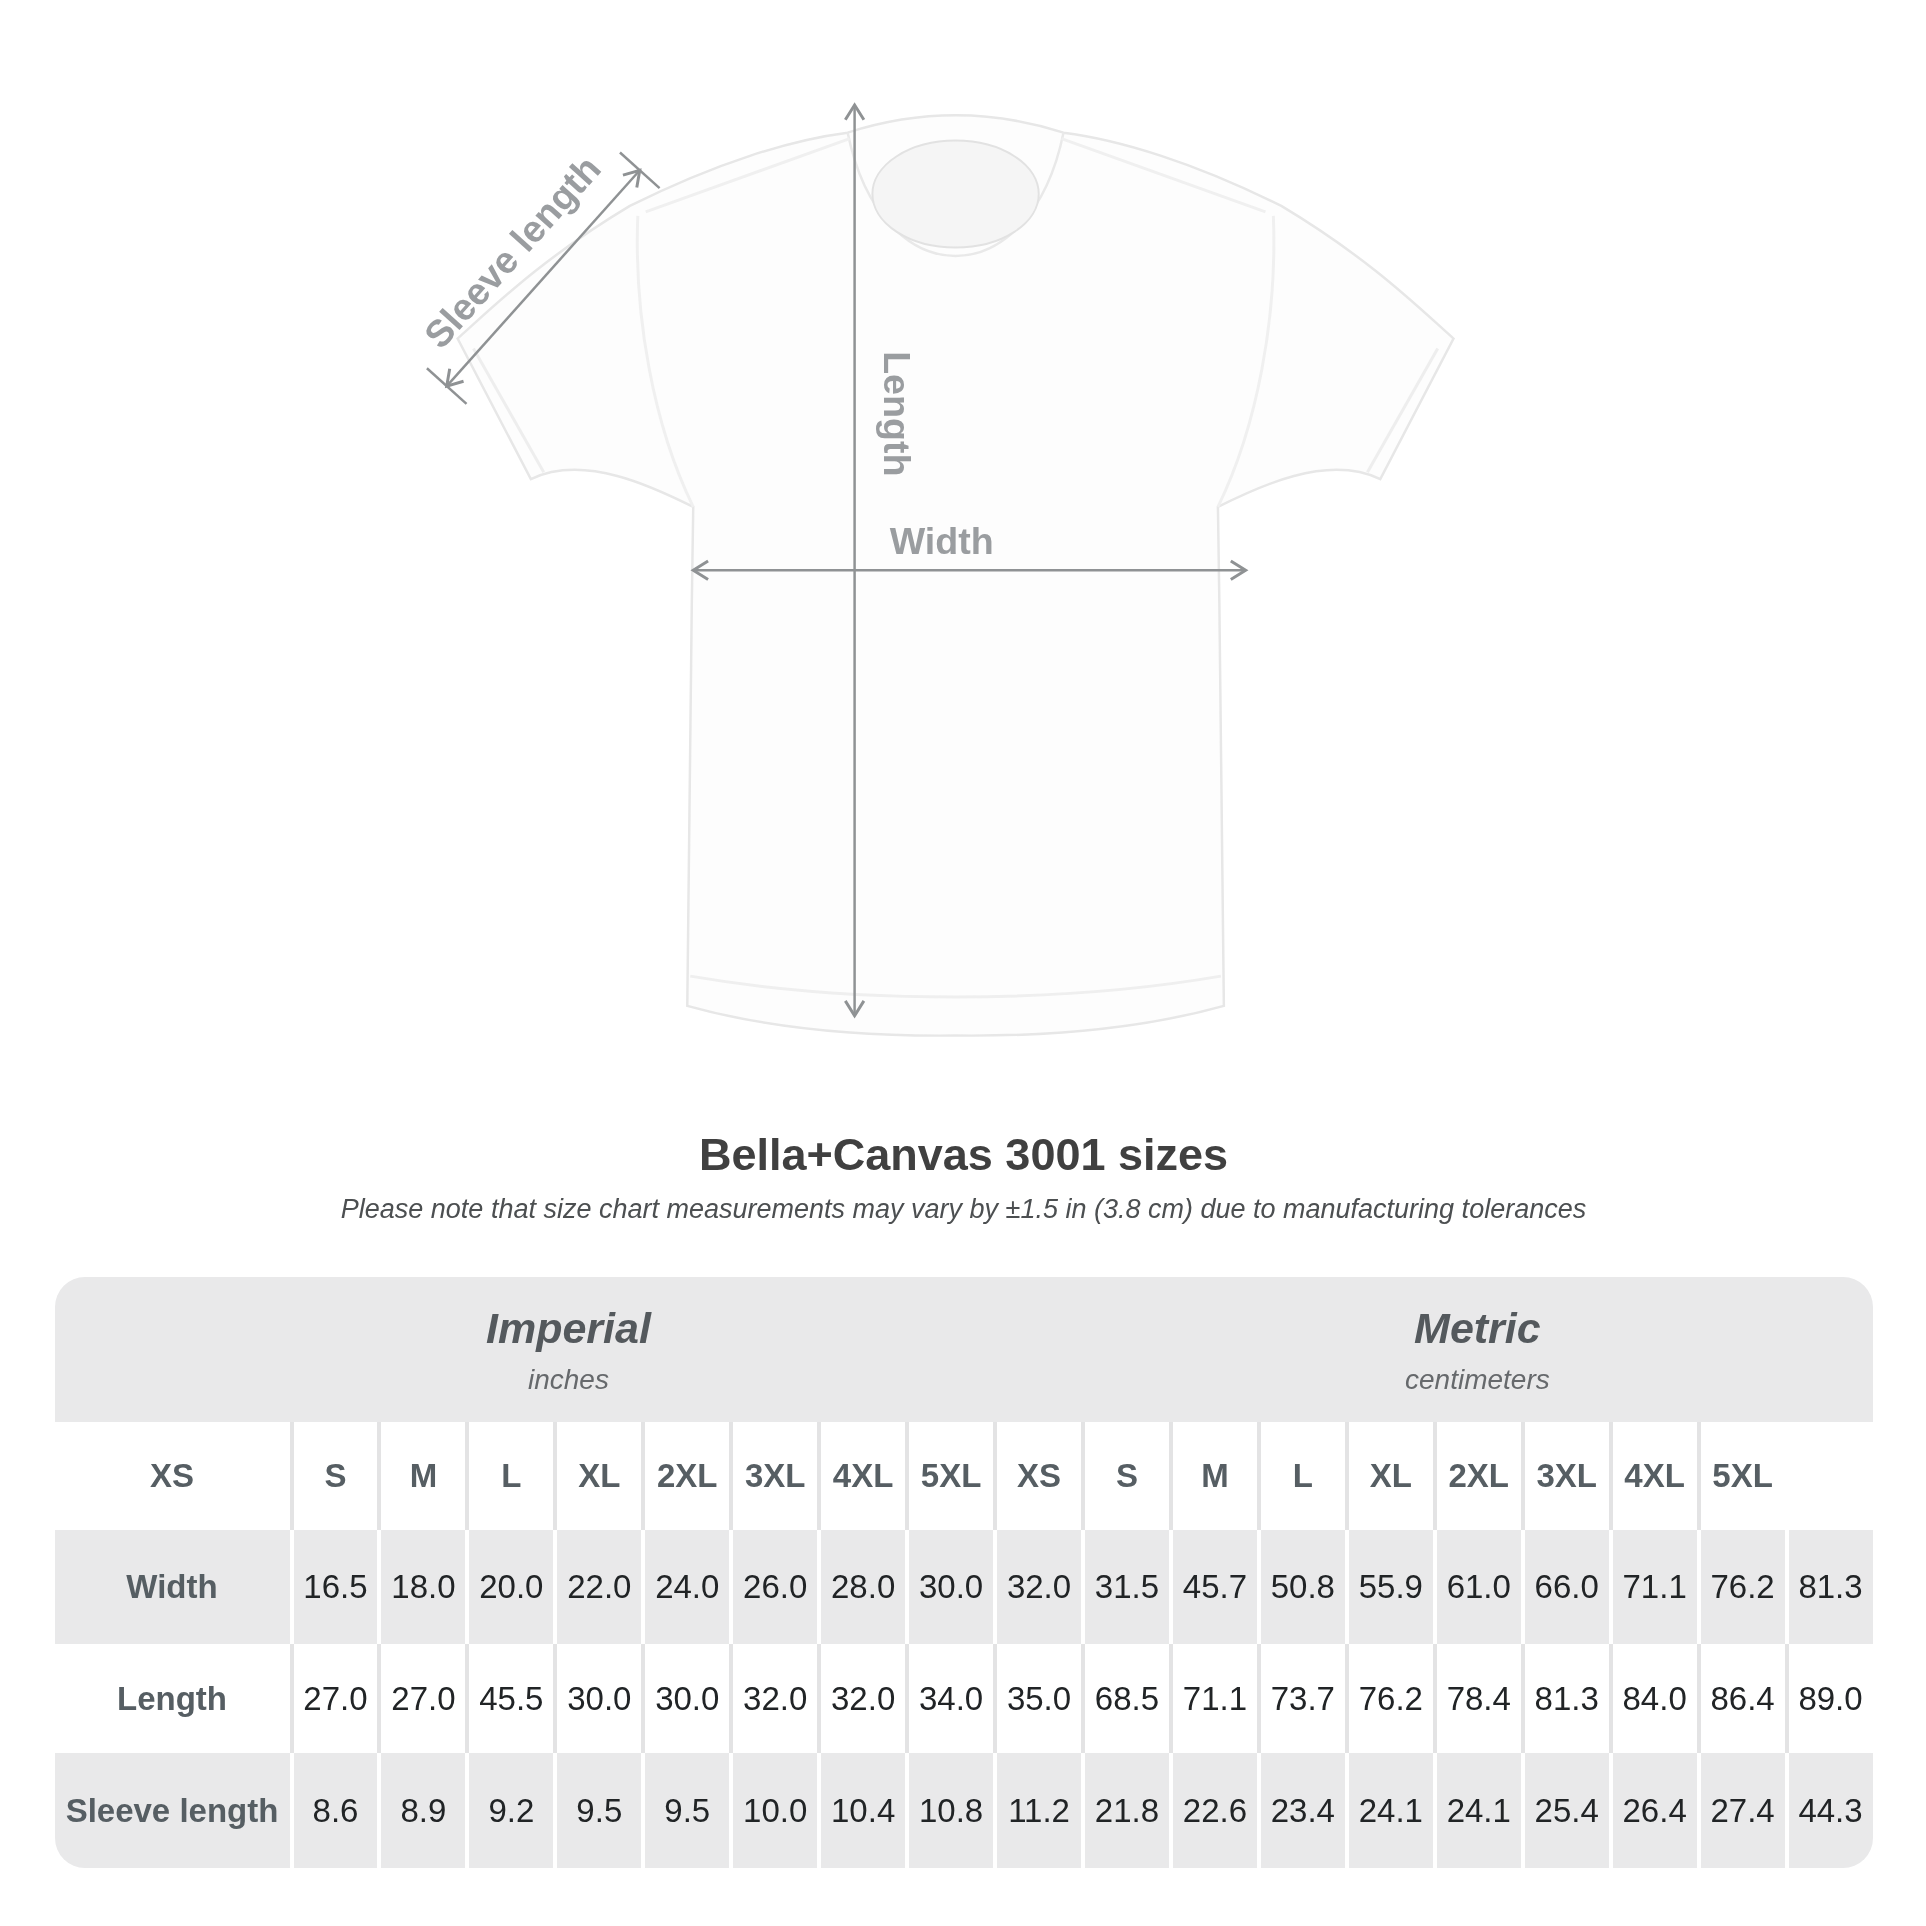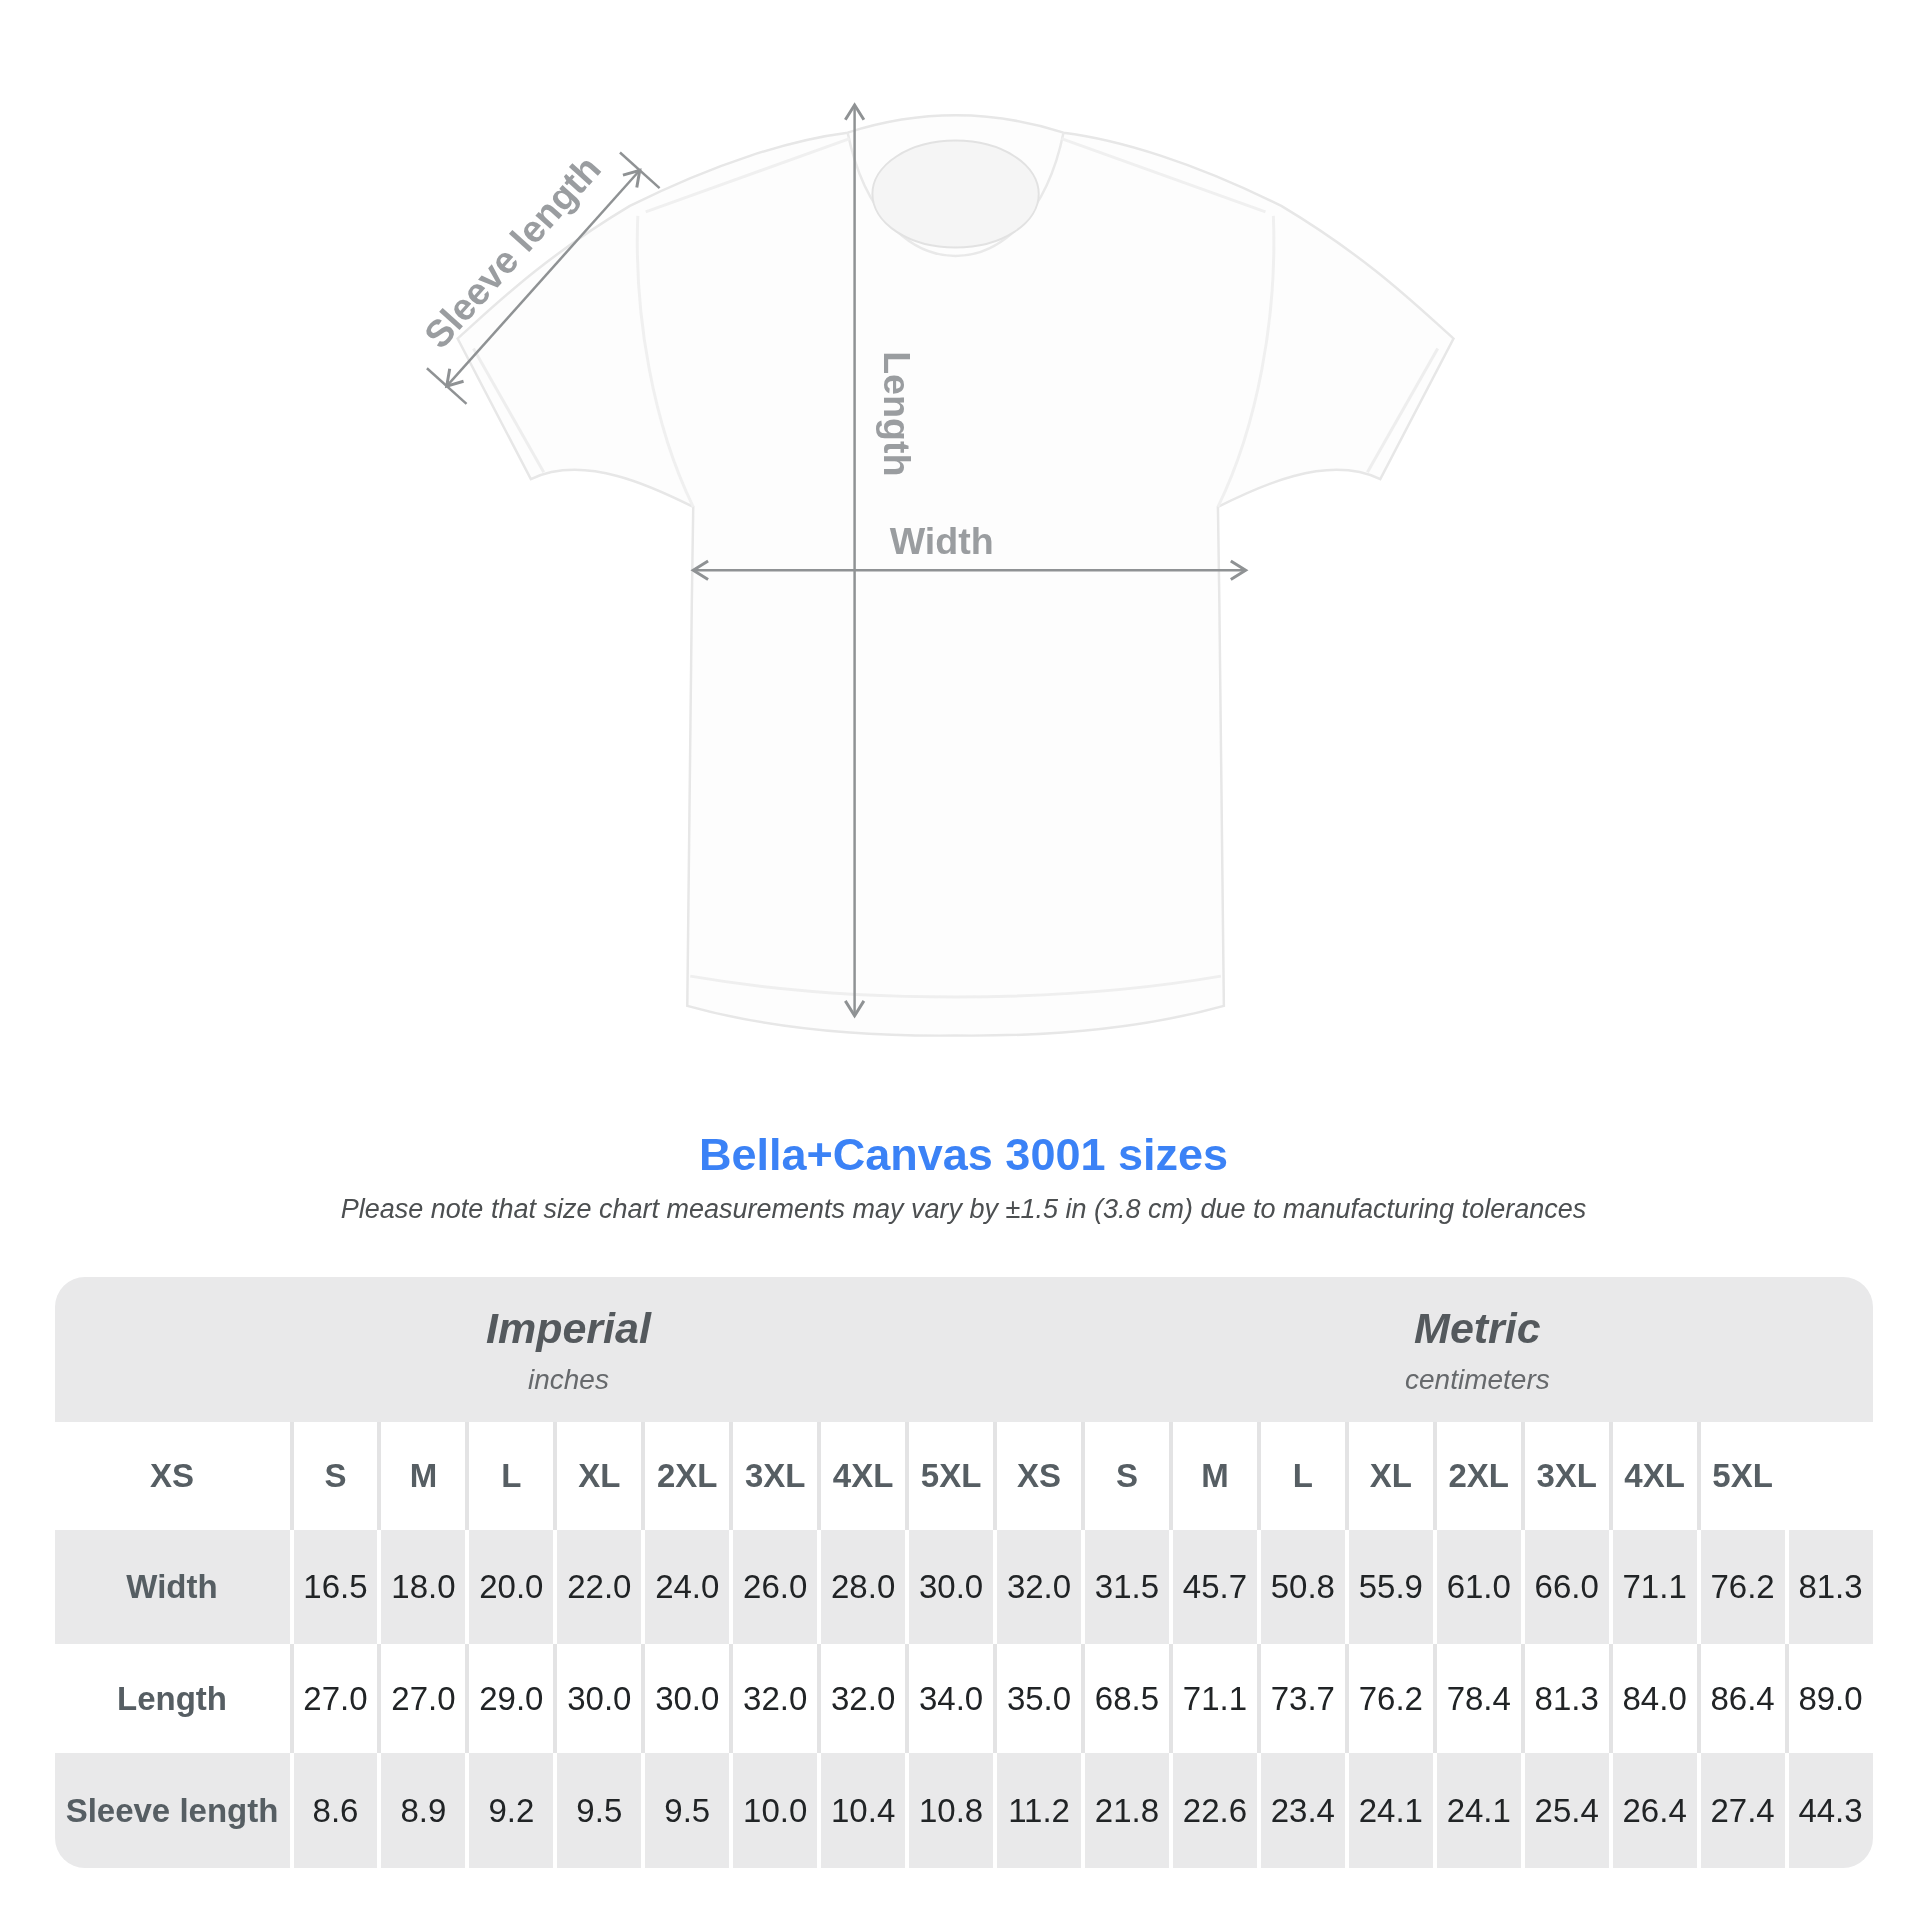--- a/index.html
+++ b/index.html
@@ -7,21 +7,21 @@
     position:relative;width:1927px;height:1927px;background:#ffffff;overflow:hidden;
     font-family:"Liberation Sans", sans-serif;
   }
   
   .shirt-wrap{position:absolute;top:0;left:0;width:1927px;height:1089px;}
   svg text{font-family:"Liberation Sans", sans-serif;}
   .dim-label{font-size:38px;font-weight:bold;fill:#9a9da0;}
   
   .title{
     margin:43px 0 0 0;text-align:center;
-    font-size:45px;font-weight:bold;color:#3b82f6;line-height:1;
+    font-size:45px;font-weight:bold;color:#404040;line-height:1;
   }
   .subtitle{
     margin:16px 0 16px 0;text-align:center;font-style:italic;
     font-size:27px;color:#4c4f51;line-height:1.2;
   }
   
   .stable{width:1818px;margin:52px auto 0 auto;}
   .band{
     height:145px;background:#e9e9ea;border-radius:30px 30px 0 0;
     display:grid;grid-template-columns:1038fr 798fr;
@@ -158,21 +158,21 @@
         <div class="cell">66.0</div>
         <div class="cell">71.1</div>
         <div class="cell">76.2</div>
         <div class="cell">81.3</div>
       </div>
 
     <div class="trow r-white r-l">
       <div class="cell label">Length</div>
     <div class="cell">27.0</div>
         <div class="cell">27.0</div>
-        <div class="cell">29.0</div>
+        <div class="cell">45.5</div>
         <div class="cell">30.0</div>
         <div class="cell">30.0</div>
         <div class="cell">32.0</div>
         <div class="cell">32.0</div>
         <div class="cell">34.0</div>
         <div class="cell">35.0</div>
         <div class="cell">68.5</div>
         <div class="cell">71.1</div>
         <div class="cell">73.7</div>
         <div class="cell">76.2</div>

